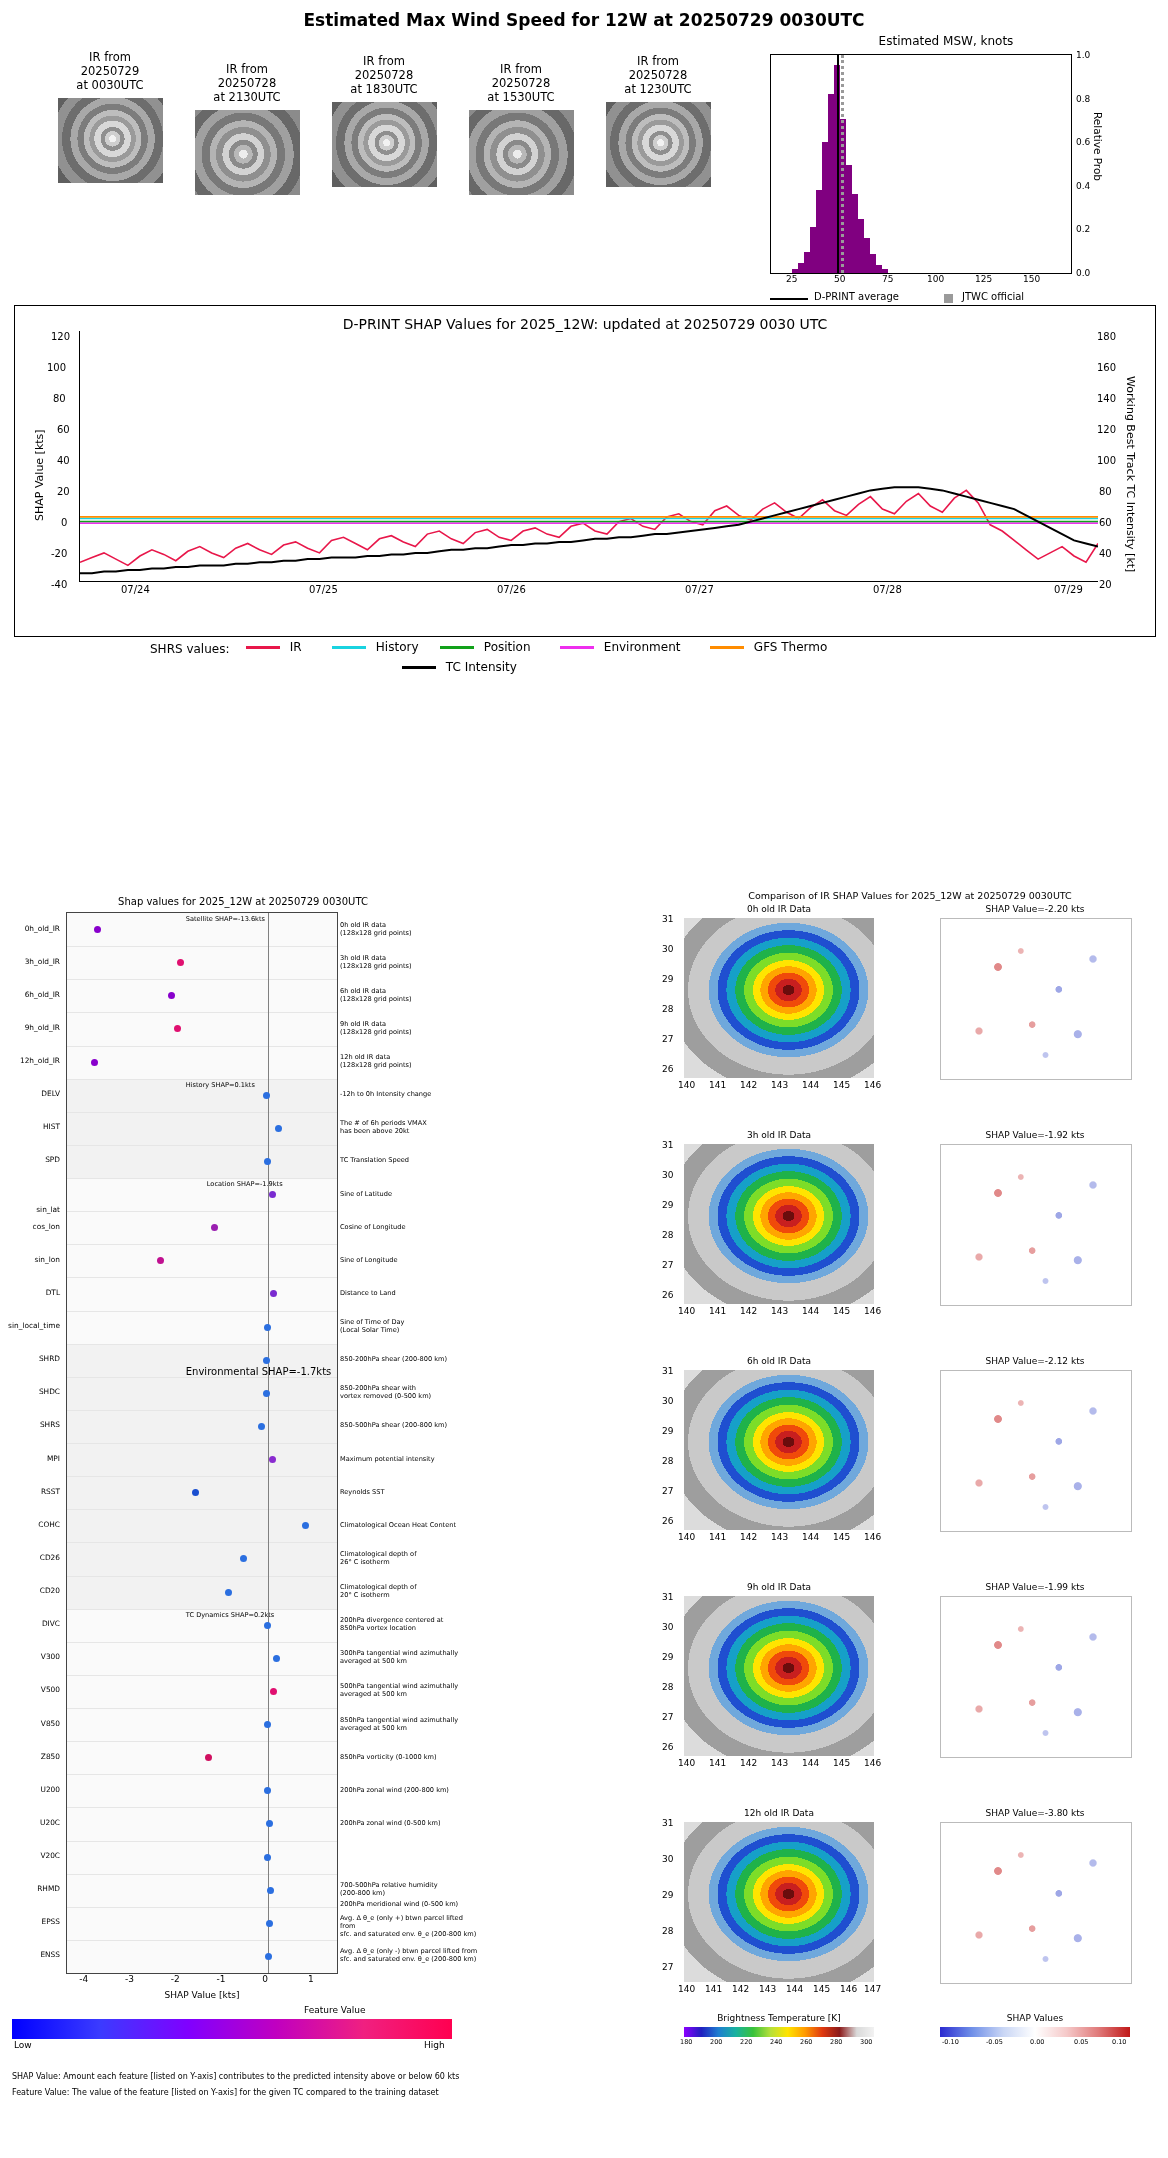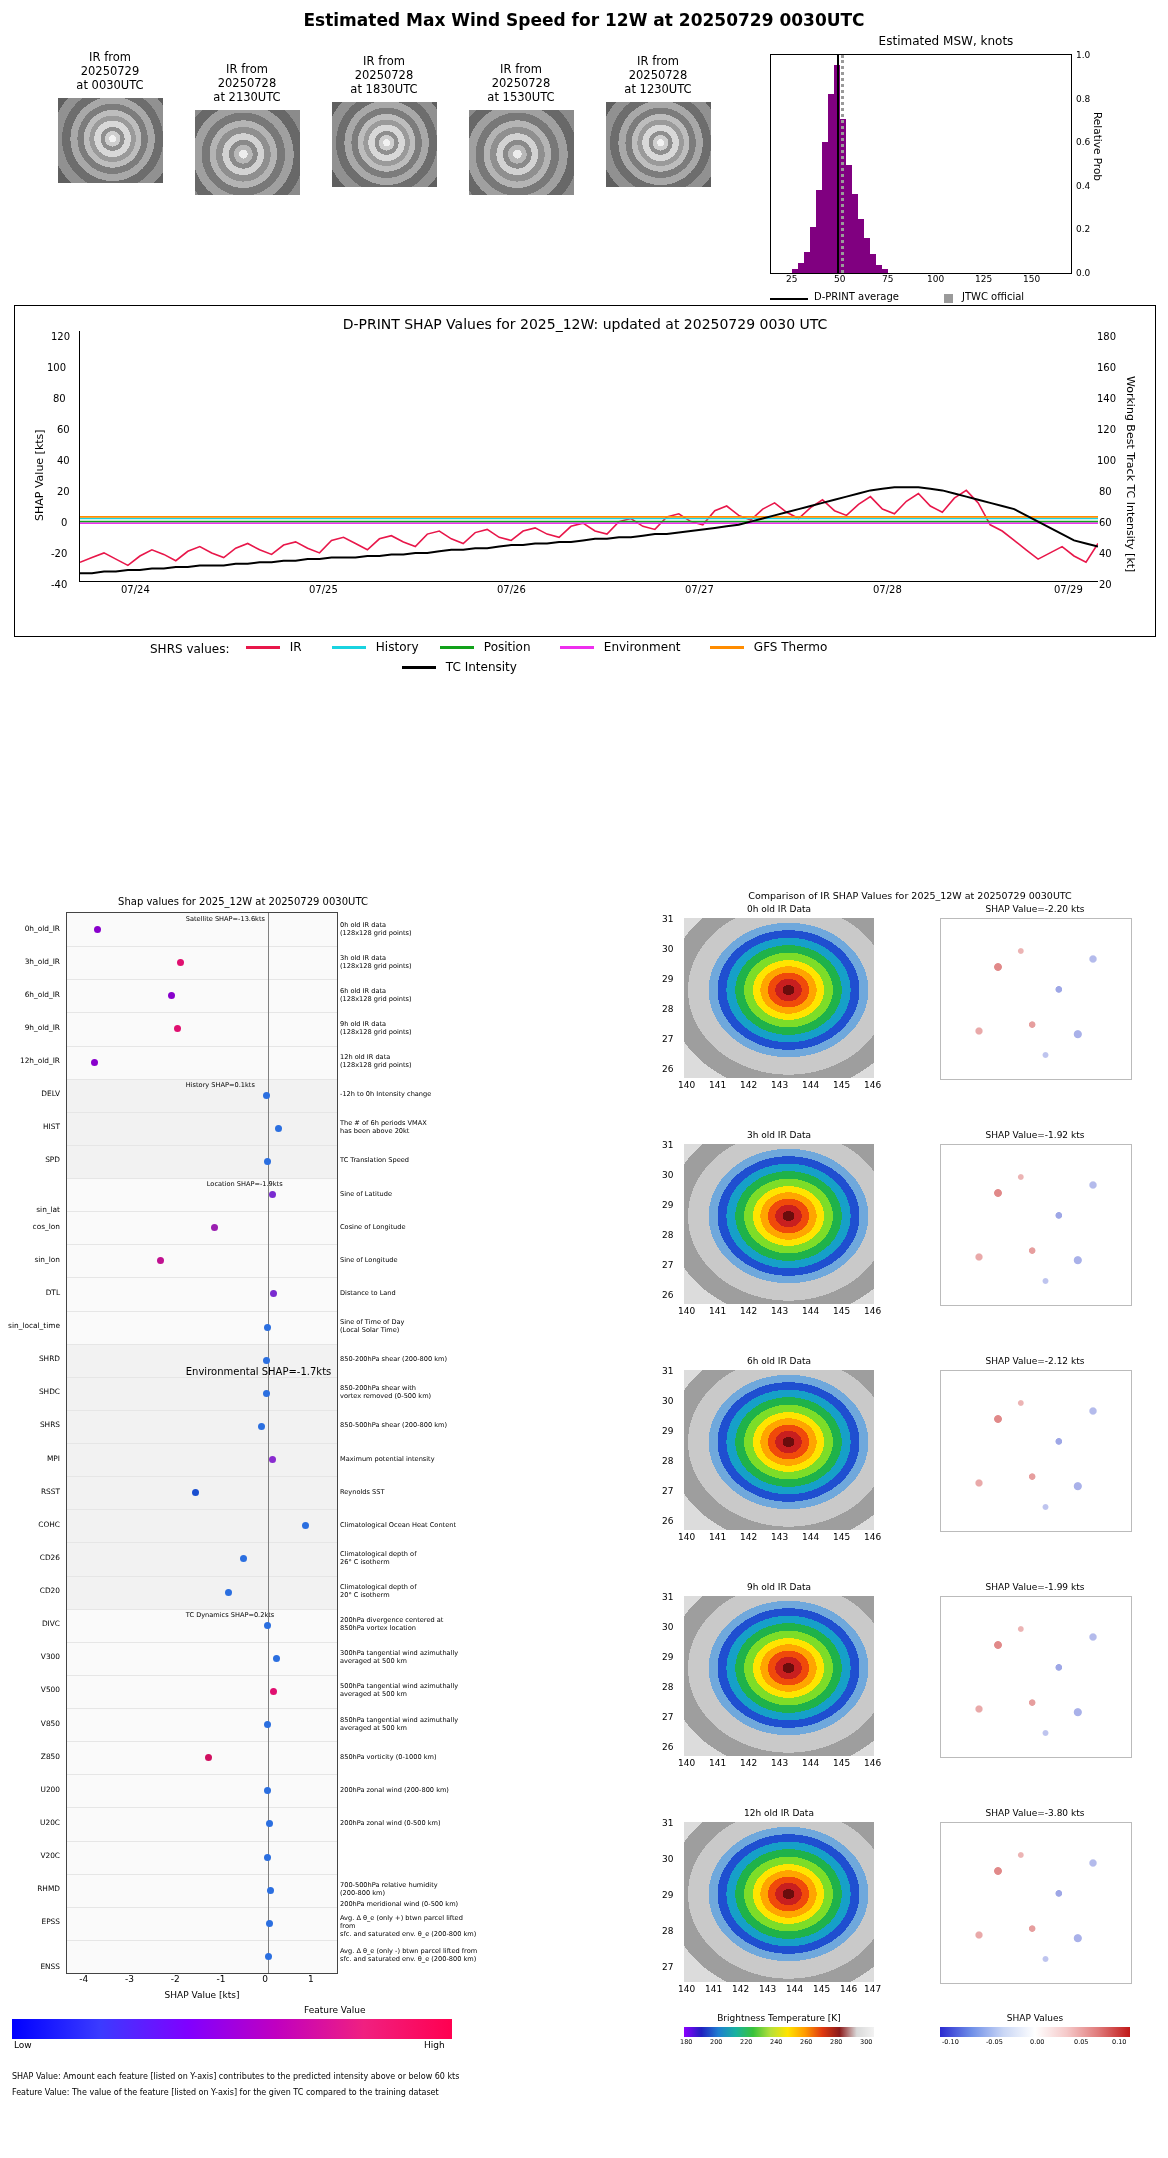--- a/index.html
+++ b/index.html
@@ -341,21 +341,21 @@
       <div class="abs bs-row-label" style="left: 0px; top: 707.188px; width: 52px;">DIVC</div>
       <div class="abs bs-row-label" style="left: 0px; top: 740.312px; width: 52px;">V300</div>
       <div class="abs bs-row-label" style="left: 0px; top: 773.438px; width: 52px;">V500</div>
       <div class="abs bs-row-label" style="left: 0px; top: 806.562px; width: 52px;">V850</div>
       <div class="abs bs-row-label" style="left: 0px; top: 839.688px; width: 52px;">Z850</div>
       <div class="abs bs-row-label" style="left: 0px; top: 872.812px; width: 52px;">U200</div>
       <div class="abs bs-row-label" style="left: 0px; top: 905.938px; width: 52px;">U20C</div>
       <div class="abs bs-row-label" style="left: 0px; top: 939.062px; width: 52px;">V20C</div>
       <div class="abs bs-row-label" style="left: 0px; top: 972.188px; width: 52px;">RHMD</div>
       <div class="abs bs-row-label" style="left: 0px; top: 1005.31px; width: 52px;">EPSS</div>
-      <div class="abs bs-row-label" style="left: 0px; top: 1038.44px; width: 52px; margin-top: 12px;">ENSS</div>
+      <div class="abs bs-row-label" style="left: 0px; top: 1038.44px; width: 52px;">ENSS</div>
     </div>
   <div class="abs" id="bsDescs" style="left:332px;top:16px;width:140px;height:1060px;">
       <div class="abs bs-desc" style="left: 0px; top: 8.5625px; width: 140px; white-space: pre-line;">0h old IR data
 (128x128 grid points)</div>
       <div class="abs bs-desc" style="left: 0px; top: 41.6875px; width: 140px; white-space: pre-line;">3h old IR data
 (128x128 grid points)</div>
       <div class="abs bs-desc" style="left: 0px; top: 74.8125px; width: 140px; white-space: pre-line;">6h old IR data
 (128x128 grid points)</div>
       <div class="abs bs-desc" style="left: 0px; top: 107.938px; width: 140px; white-space: pre-line;">9h old IR data
 (128x128 grid points)</div>

